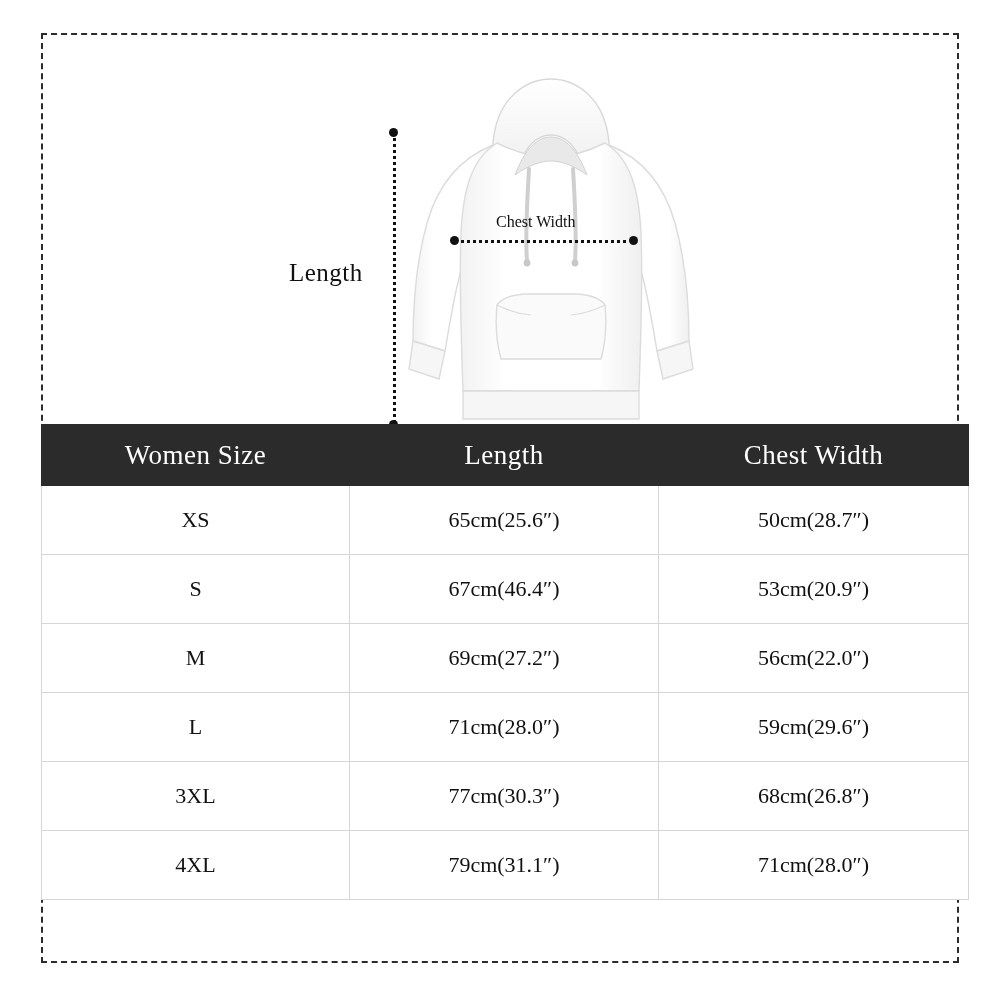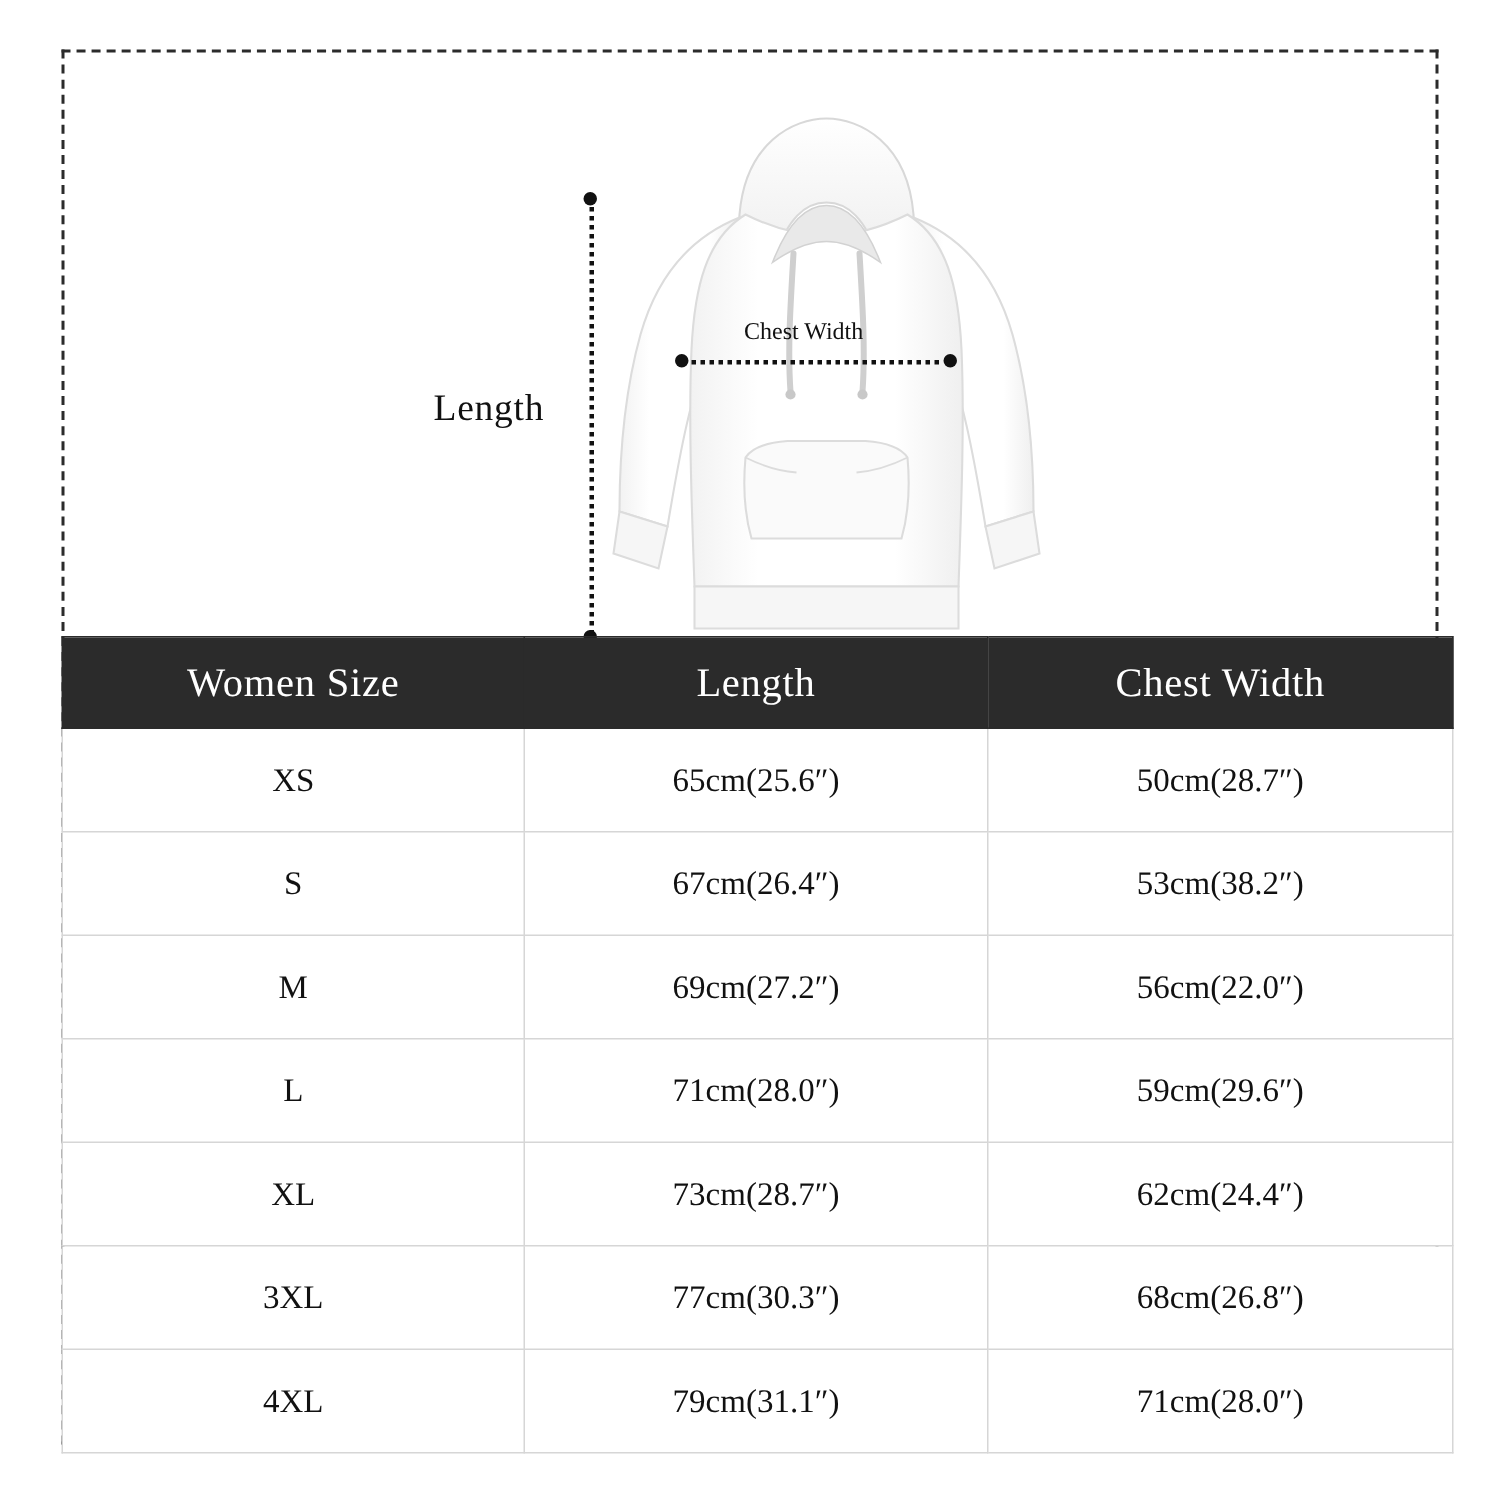--- a/index.html
+++ b/index.html
@@ -203,39 +203,34 @@
       </tr>
     </thead>
     <tbody>
       <tr>
         <td>XS</td>
         <td>65cm(25.6″)</td>
         <td>50cm(28.7″)</td>
       </tr>
       <tr>
         <td>S</td>
-        <td>67cm(26.4″)</td>
-        <td>53cm(38.2″)</td>
+        <td>67cm(46.4″)</td>
+        <td>53cm(20.9″)</td>
       </tr>
       <tr>
         <td>M</td>
         <td>69cm(27.2″)</td>
         <td>56cm(22.0″)</td>
       </tr>
       <tr>
         <td>L</td>
         <td>71cm(28.0″)</td>
         <td>59cm(29.6″)</td>
       </tr>
       <tr>
-        <td>XL</td>
-        <td>73cm(28.7″)</td>
-        <td>62cm(24.4″)</td>
-      </tr>
-      <tr>
         <td>3XL</td>
         <td>77cm(30.3″)</td>
         <td>68cm(26.8″)</td>
       </tr>
       <tr>
         <td>4XL</td>
         <td>79cm(31.1″)</td>
         <td>71cm(28.0″)</td>
       </tr>
     </tbody>

